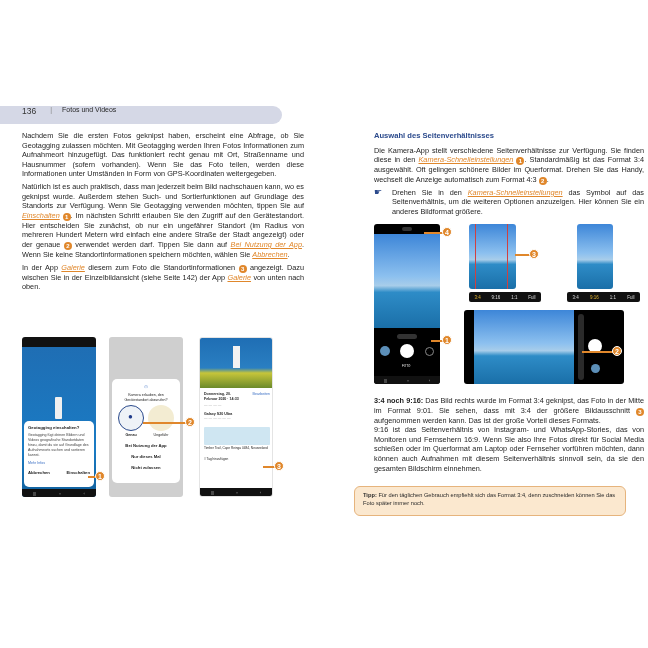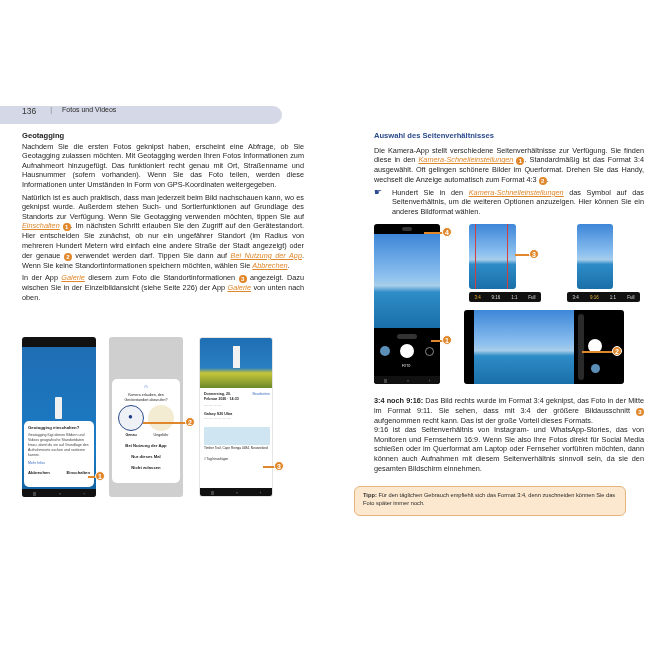--- a/index.html
+++ b/index.html
@@ -69,28 +69,27 @@
 <body>
 
 <div class="page left">
   <div class="header-band">
     <span class="page-num">136</span>
     <span style="margin-right:10px;color:#888">|</span>
     <span>Fotos und Videos</span>
   </div>
 
   <div class="content">
-    <h2 class="section">Geotagging</h2>
     <p>Nachdem Sie die ersten Fotos geknipst haben, erscheint eine Abfrage, ob Sie Geotagging zulassen möchten. Mit Geotagging werden Ihren Fotos Informationen zum Aufnahmeort hinzugefügt. Das funktioniert recht genau mit Ort, Straßenname und Hausnummer (sofern vorhanden). Wenn Sie das Foto teilen, werden diese Informationen unter Umständen in Form von GPS-Koordinaten weitergegeben.</p>
     <p>
       <span>Natürlich ist es auch praktisch, dass man jederzeit beim Bild nachschauen kann, wo es geknipst wurde. Außerdem stehen Such- und Sortierfunktionen auf Grundlage des Standorts zur Verfügung. Wenn Sie Geotagging verwenden möchten, tippen Sie auf </span><span class="hl">Einschalten</span>
       <span class="num">1</span><span>. Im nächsten Schritt erlauben Sie den Zugriff auf den Gerätestandort. Hier entscheiden Sie zunächst, ob nur ein ungefährer Standort (im Radius von mehreren Hundert Metern wird einfach eine andere Straße der Stadt angezeigt) oder der genaue </span><span class="num">2</span><span> verwendet werden darf. Tippen Sie dann auf </span><span class="hl">Bei Nutzung der App</span><span>. Wenn Sie keine Standortinformationen speichern möchten, wählen Sie </span><span class="hl">Abbrechen</span><span>.</span>
     </p>
     <p>
-      <span>In der App </span><span class="hl">Galerie</span><span> diesem zum Foto die Standortinformationen </span><span class="num">3</span><span> angezeigt. Dazu wischen Sie in der Einzelbildansicht (siehe Seite 226) der App </span><span class="hl">Galerie</span><span> von unten nach oben.</span>
+      <span>In der App </span><span class="hl">Galerie</span><span> diesem zum Foto die Standortinformationen </span><span class="num">3</span><span> angezeigt. Dazu wischen Sie in der Einzelbildansicht (siehe Seite 142) der App </span><span class="hl">Galerie</span><span> von unten nach oben.</span>
     </p>
   </div>
 
   <div class="shot sea" style="left:22px;top:337px;width:74px;height:160px;background:linear-gradient(180deg,#111 0,#111 10px,#1f6eb4 10px,#1a7bc4 70%,#11609c 100%);">
     <div style="position:absolute;left:33px;top:60px;width:7px;height:22px;background:#f0f0f0;border-radius:1px;"></div>
     <div class="dialog" style="left:2px;top:84px;width:70px;height:66px;padding:4px 4px;">
       <div style="font-weight:bold;font-size:4.3px;margin-bottom:3px;">Geotagging einschalten?</div>
       <div style="line-height:5px;color:#444;">Geotagging fügt deinen Bildern und Videos geografische Standortdaten hinzu, damit du sie auf Grundlage des Aufnahmeorts suchen und sortieren kannst.</div>
       <div style="color:#3a6fc4;margin-top:3px;">Mehr Infos</div>
       <div style="display:flex;justify-content:space-between;margin-top:5px;font-weight:bold;font-size:4.2px;">
@@ -159,21 +158,21 @@
 
 <div class="page right">
 
   <div class="content">
     <h2 class="section">Auswahl des Seitenverhältnisses</h2>
     <p>
       <span>Die Kamera-App stellt verschiedene Seitenverhältnisse zur Verfügung. Sie finden diese in den </span><span class="hl">Kamera-Schnelleinstellungen</span> <span class="num">1</span><span>. Standardmäßig ist das Format 3:4 ausgewählt. Oft gelingen schönere Bilder im Querformat. Drehen Sie das Handy, wechselt die Anzeige automatisch zum Format 4:3 </span><span class="num">2</span><span>.</span>
     </p>
     <div class="bullet">
       <span class="hand">☛</span>
-      <span><span>Hundert Sie in den </span><span class="hl">Kamera-Schnelleinstellungen</span><span> das Symbol auf das Seitenverhältnis, um die weiteren Optionen anzuzeigen. Hier können Sie ein anderes Bildformat wählen.</span></span>
+      <span><span>Drehen Sie in den </span><span class="hl">Kamera-Schnelleinstellungen</span><span> das Symbol auf das Seitenverhältnis, um die weiteren Optionen anzuzeigen. Hier können Sie ein anderes Bildformat größere.</span></span>
     </div>
   </div>
 
   <div class="shot" style="left:50px;top:224px;width:66px;height:160px;background:#000;">
     <div style="position:absolute;left:0;top:10px;width:66px;height:94px;" class="sky"></div>
     <div style="position:absolute;left:28px;top:3px;width:10px;height:4px;border-radius:2px;background:#333;"></div>
     <div style="position:absolute;left:23px;top:110px;width:20px;height:5px;border-radius:3px;background:#333;"></div>
     <div style="position:absolute;left:6px;top:122px;width:10px;height:10px;border-radius:50%;background:#5c8fb8;"></div>
     <div style="position:absolute;left:26px;top:120px;width:14px;height:14px;border-radius:50%;background:#fff;"></div>
     <div style="position:absolute;left:51px;top:123px;width:9px;height:9px;border-radius:50%;border:1px solid #888;"></div>
@@ -213,21 +212,21 @@
     <div class="sky" style="position:absolute;left:10px;top:0;width:100px;height:74px;"></div>
     <div style="position:absolute;left:114px;top:4px;width:6px;height:66px;border-radius:3px;background:#2a2a2a;"></div>
     <div style="position:absolute;left:124px;top:29px;width:14px;height:14px;border-radius:50%;background:#fff;"></div>
     <div style="position:absolute;left:127px;top:54px;width:9px;height:9px;border-radius:50%;background:#5c8fb8;"></div>
   </div>
   <div class="cline" style="left:258px;top:351px;width:32px;"></div>
   <div class="callout" style="left:288px;top:346px;">2</div>
 
   <div class="content" style="top:396px;">
     <p style="margin-bottom:0;">
-      <b>3:4 noch 9:16:</b><span> Das Bild rechts wurde im Format 3:4 geknipst, das Foto in der Mitte im Format 9:11. Sie sehen, dass mit 3:4 der größere Bildausschnitt </span><span class="num">3</span><span> aufgenommen recht kann. Das ist der große Vorteil dieses Formats.</span>
+      <b>3:4 noch 9:16:</b><span> Das Bild rechts wurde im Format 3:4 geknipst, das Foto in der Mitte im Format 9:01. Sie sehen, dass mit 3:4 der größere Bildausschnitt </span><span class="num">3</span><span> aufgenommen werden kann. Das ist der große Vorteil dieses Formats.</span>
     </p>
     <p>9:16 ist das Seitenverhältnis von Instagram- und WhatsApp-Stories, das von Monitoren und Fernsehern 16:9. Wenn Sie also Ihre Fotos direkt für Social Media schießen oder im Querformat am Laptop oder Fernseher vorführen möchten, dann können auch Aufnahmen mit diesem Seitenverhältnis sinnvoll sein, da sie den gesamten Bildschirm einnehmen.</p>
   </div>
 </div>
 
 <div class="tip">
   <b>Tipp:</b><span> Für den täglichen Gebrauch empfiehlt sich das Format 3:4, denn zuschneiden können Sie das Foto später immer noch.</span>
 </div>
 
 </body></html>

